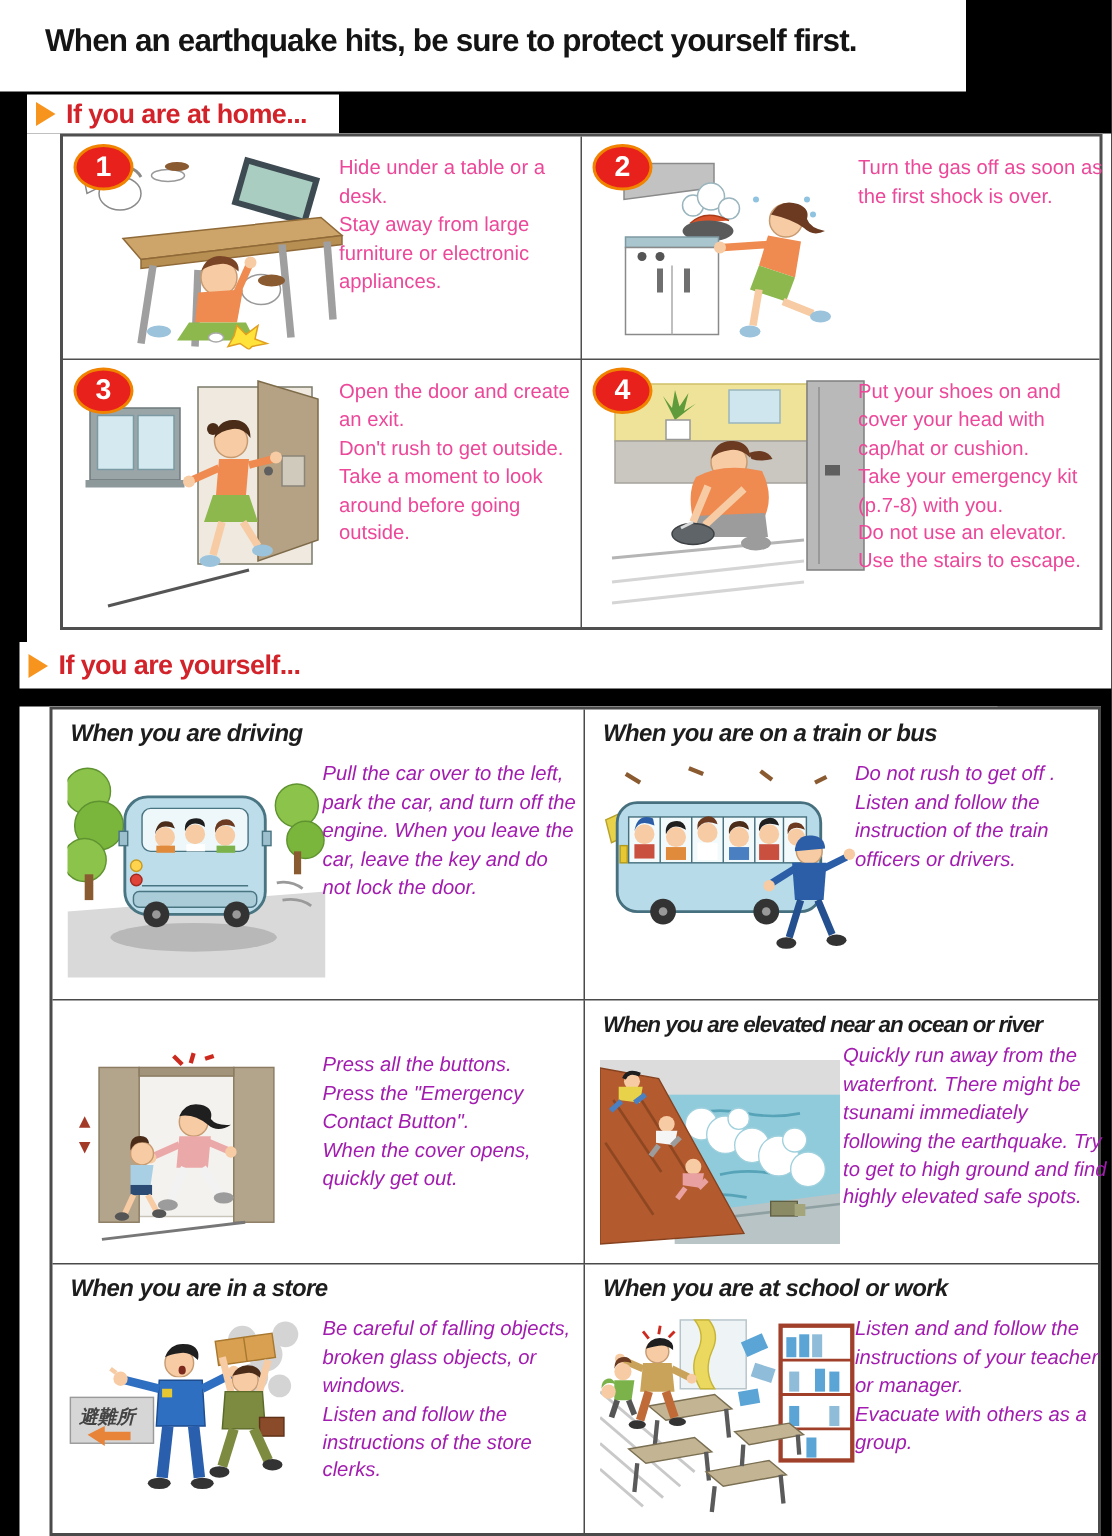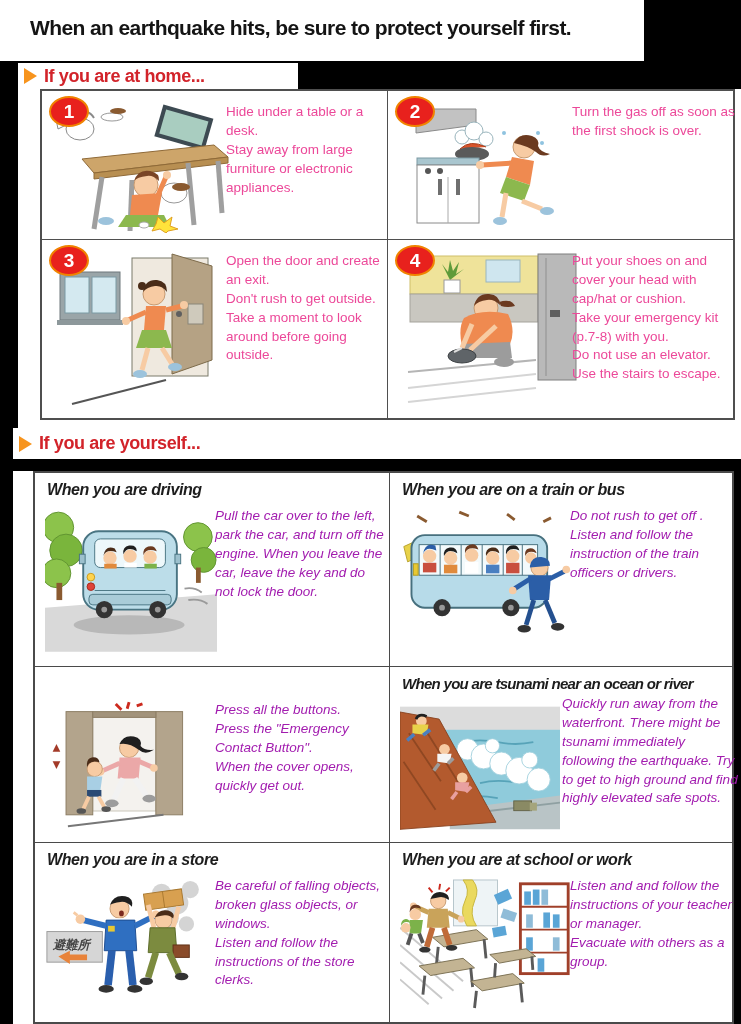--- a/index.html
+++ b/index.html
@@ -11,21 +11,21 @@
 
   
   .title-card { left:0; top:0; width:644px; height:61px;text-align:right; }
   .page-title {
     position:absolute; left:30px; top:16px; font-size:21px; font-weight:bold;
     color:#141414; letter-spacing:-0.6px; white-space:nowrap;
   }
 
   
   .chip { display:flex; align-items:center; }
-  .home-chip { left:18px; top:63px; width:280px; height:26px; padding-left:6px; box-sizing:border-box; }
+  .home-chip { left:18px; top:63px; width:208px; height:26px; padding-left:6px; box-sizing:border-box; }
   .outside-band { left:13px; top:428px; width:728px; height:31px; padding-left:6px; box-sizing:border-box; }
   .tri {
     width:0; height:0; border-left:13px solid #f7941d;
     border-top:8px solid transparent; border-bottom:8px solid transparent;
     margin-right:7px; flex:0 0 auto;
   }
   .section-heading {
     font-size:18px; font-weight:bold; color:#d2232a; letter-spacing:-0.4px; white-space:nowrap;
   }
 
@@ -370,21 +370,21 @@
           <line x1="56" y1="99" x2="62" y2="110" stroke="#f7cba3" stroke-width="4"></line>
             <ellipse cx="64" cy="112" rx="5" ry="3" fill="#555"></ellipse>
           <line x1="24" y1="130" x2="124" y2="118" stroke="#777" stroke-width="2"></line>
         </svg>
         <div class="out-text">Press all the buttons.
 Press the "Emergency Contact Button".
 When the cover opens, quickly get out.</div>
       </div>
 
       <div class="out-cell bB">
-        <div class="out-heading squeeze">When you are tsunami near an ocean or river</div>
+        <div class="out-heading squeeze">When you are elevated near an ocean or river</div>
         <svg class="out-illo short" viewBox="0 0 180 138" style="width:160px;">
           <rect x="0" y="0" width="180" height="40" fill="#dcdcdc"></rect>
           <rect x="36" y="26" width="144" height="88" fill="#8fcbdb"></rect>
           <g stroke="#57a3b8" stroke-width="2" fill="none">
               <path d="M70 40 q20 -4 40 0 q20 4 40 0"></path>
               <path d="M90 86 q20 -5 44 0"></path>
               <path d="M60 104 q24 -6 50 -1"></path>
             </g>
           <g fill="#fff" stroke="#9fd0dd">
               <circle cx="76" cy="48" r="12"></circle>

